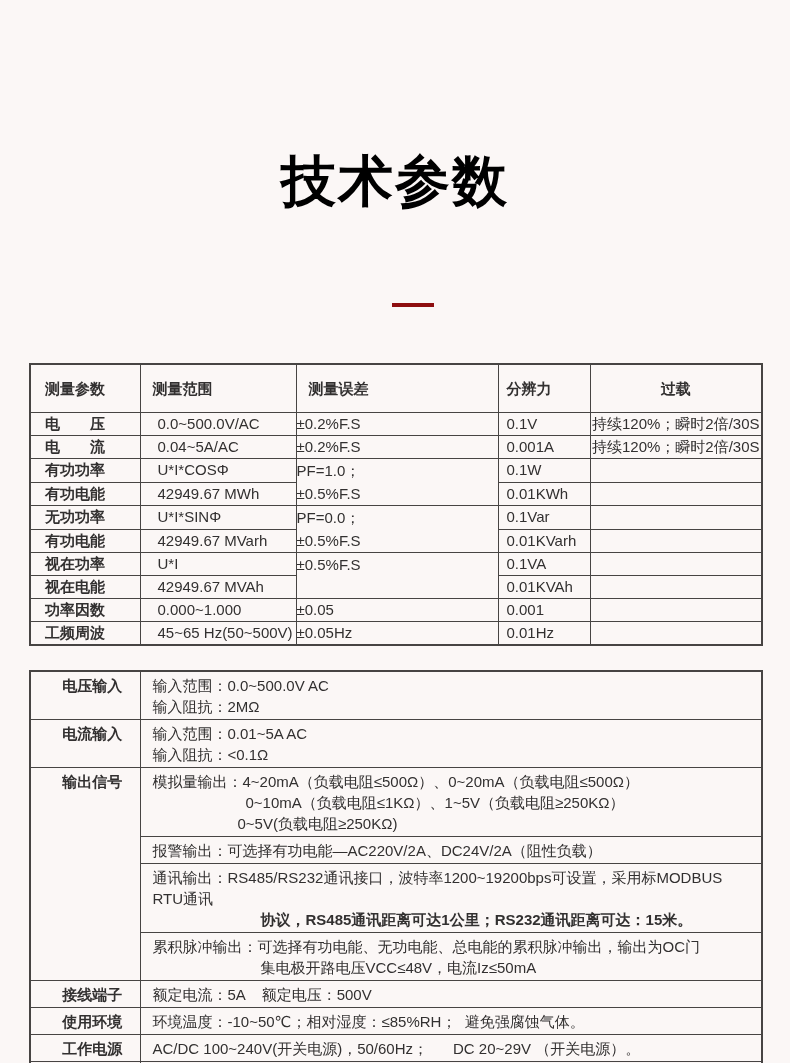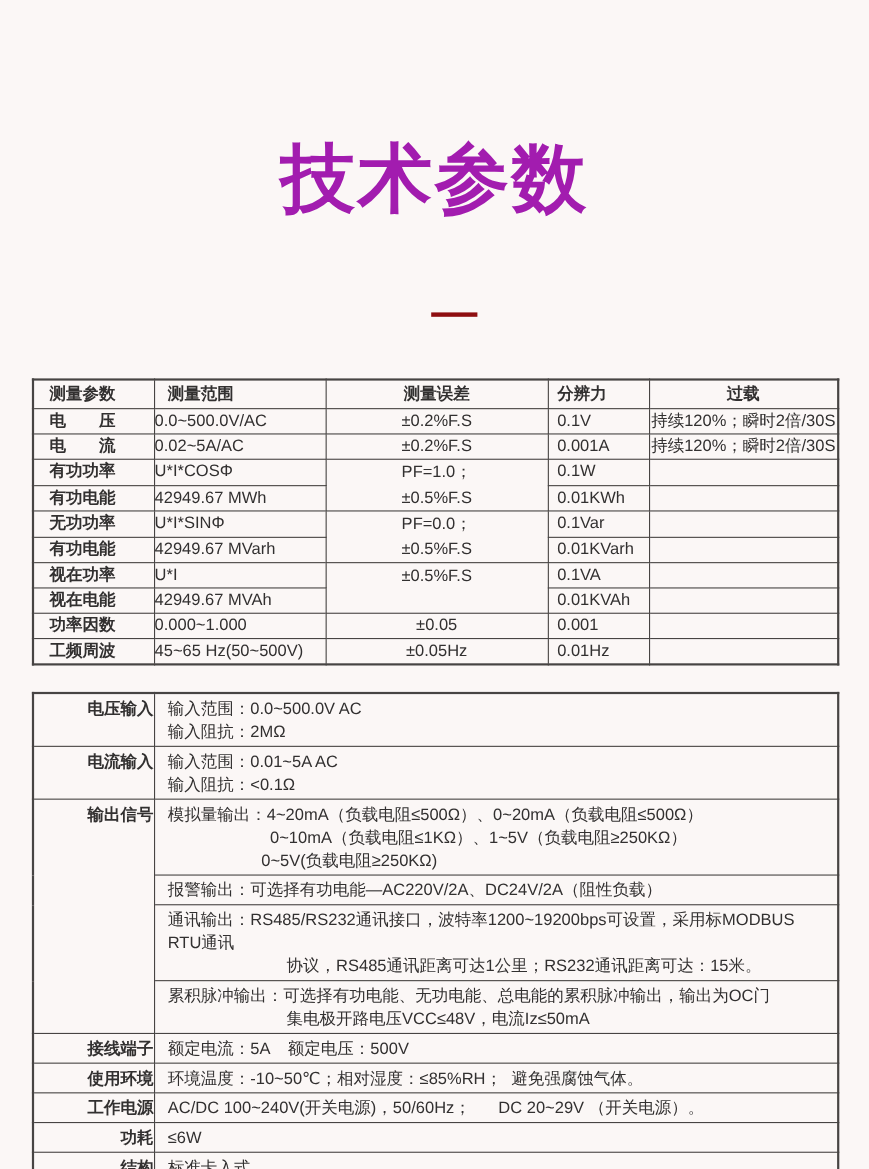--- a/index.html
+++ b/index.html
@@ -7,60 +7,61 @@
     width: 790px; height: 1063px;
     background: #fbf7f6;
     font-family: "Liberation Sans", "DejaVu Sans", sans-serif;
     color: #323030;
     overflow: hidden;
   }
   .page { width: 790px; height: 1063px; box-sizing: border-box; padding-top: 126px; overflow: hidden; }
 
   .page-title {
     text-align: center;
-    font-size: 68px;
+    font-size: 55px;
     line-height: 72px;
     font-weight: 900;
-    color: #a21caf;
+    color: #000000;
     letter-spacing: 2px;
+    margin-top: 19px;
   }
   .accent-dash-wrap { display: flex; justify-content: center; margin-top: 86px; }
   .accent-dash { width: 42px; height: 4px; background: #8e0e10; position: relative; left: 18px; }
 
   table { border-collapse: collapse; table-layout: fixed; width: 732px; margin-left: 29px; }
   table.spec { margin-top: 56px; }
   table.detail { margin-top: 24px; }
   table, td, th { border: 1px solid #474443; }
   table { border-width: 2px; }
   td, th { font-size: 15px; overflow: hidden; }
 
   
-  .spec th { font-weight: bold; height: 23px; line-height: 22px; padding: 1px; text-align: center; }
+  .spec th { font-weight: bold; height: 23px; line-height: 22px; padding: 12px; text-align: center; }
   .spec td { height: 22px; line-height: 22px; padding: 0; }
   .spec .c1 { text-align: left; padding-left: 14px; font-weight: bold; }
   .spec th.c1, .spec th.c2 { text-align: left; padding-left: 14px; }
   .spec th.c2 { padding-left: 12px; }
-  .spec .c2 { text-align: left; padding-left: 0; }
-  .spec .c3 { text-align: center; white-space: pre-line; }
+  .spec .c2 { text-align: left; padding-left: 17px; }
+  .spec .c3 { text-align: left; white-space: pre-line; }
   .spec td.err-merged { line-height: 23px; }
   .spec td.vtop { vertical-align: top; }
   .spec .c4 { text-align: left; padding-left: 8px; }
   .spec .c5 { text-align: center; }
 
   
   .detail td { vertical-align: top; }
   .detail td.label-cell {
-    font-weight: bold; text-align: right;
+    font-weight: bold; text-align: center;
     padding: 3px 0 2px 14px; line-height: 21px;
   }
   .detail td.content-cell { padding: 3px 18px 2px 12px; line-height: 21px; }
   .detail .line { white-space: pre-wrap; }
   .detail .ind-a { padding-left: 93px; }
   .detail .ind-a2 { padding-left: 85px; }
-  .detail .ind-b { padding-left: 108px; }
+  .detail .ind-b { padding-left: 108px; font-weight: bold; }
   .detail .ind-c { padding-left: 108px; }
   .detail .twoline { min-height: 42px; }
 </style>
 </head>
 <body>
 
 <div class="page">
 
   <div class="page-title">技术参数</div>
 
@@ -86,21 +87,21 @@
     </tr>
     <tr>
       <td class="c1">电　　压</td>
       <td class="c2">0.0~500.0V/AC</td>
       <td class="c3">±0.2%F.S</td>
       <td class="c4">0.1V</td>
       <td class="c5">持续120%；瞬时2倍/30S</td>
     </tr>
     <tr>
       <td class="c1">电　　流</td>
-      <td class="c2">0.02~5A/AC</td>
+      <td class="c2">0.04~5A/AC</td>
       <td class="c3">±0.2%F.S</td>
       <td class="c4">0.001A</td>
       <td class="c5">持续120%；瞬时2倍/30S</td>
     </tr>
     <tr>
       <td class="c1">有功功率</td>
       <td class="c2">U*I*COSΦ</td>
       <td class="c3 err-merged" rowspan="2">PF=1.0；
 ±0.5%F.S</td>
       <td class="c4">0.1W</td>

